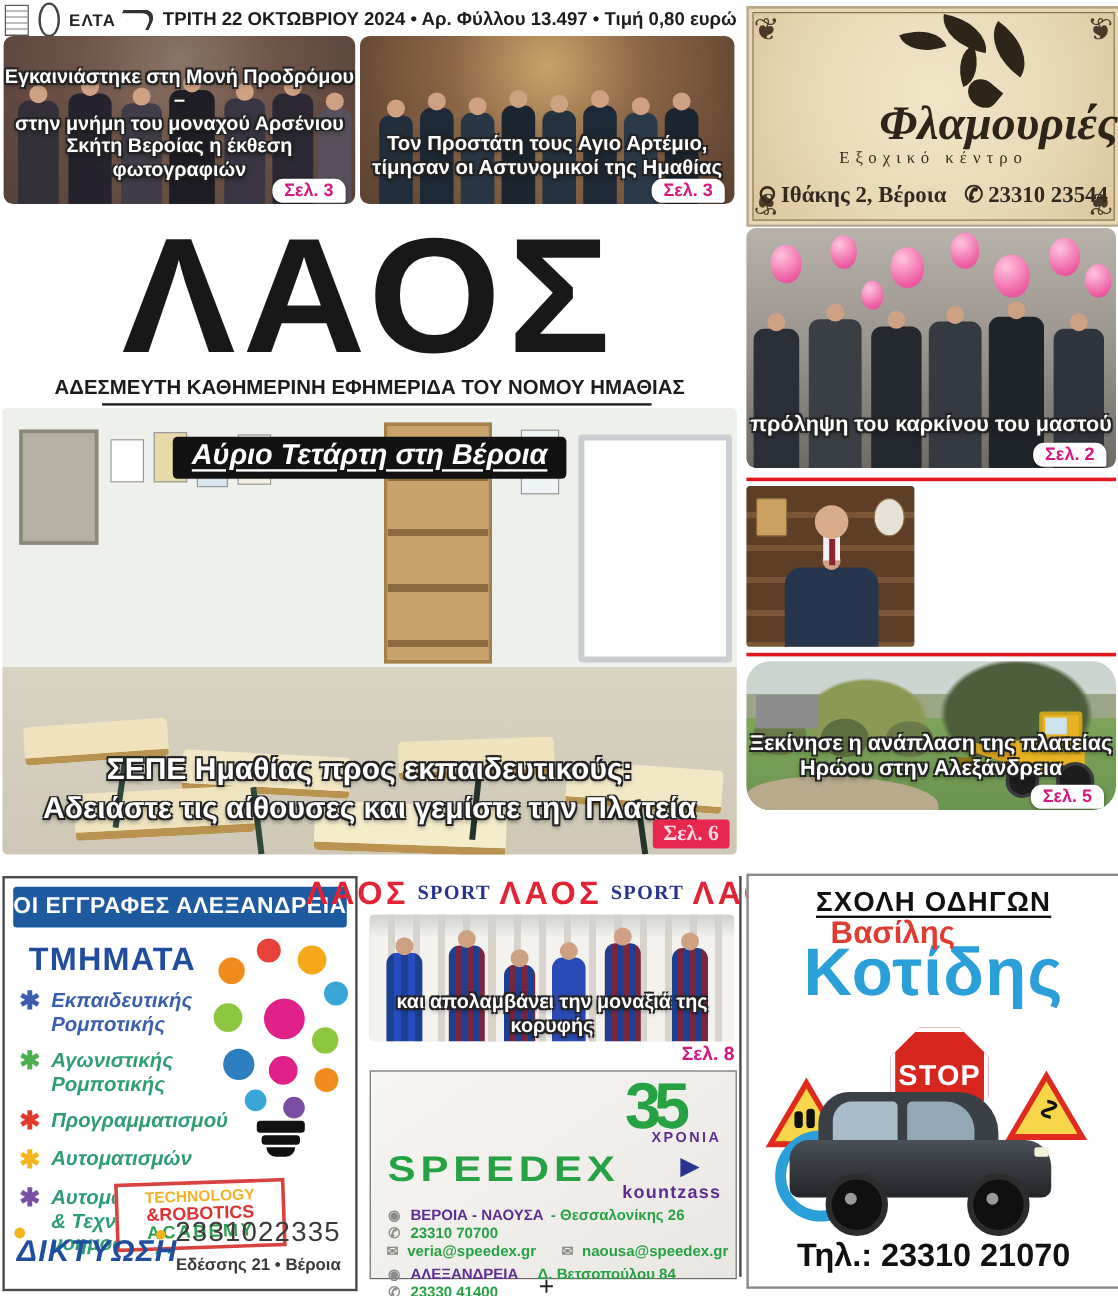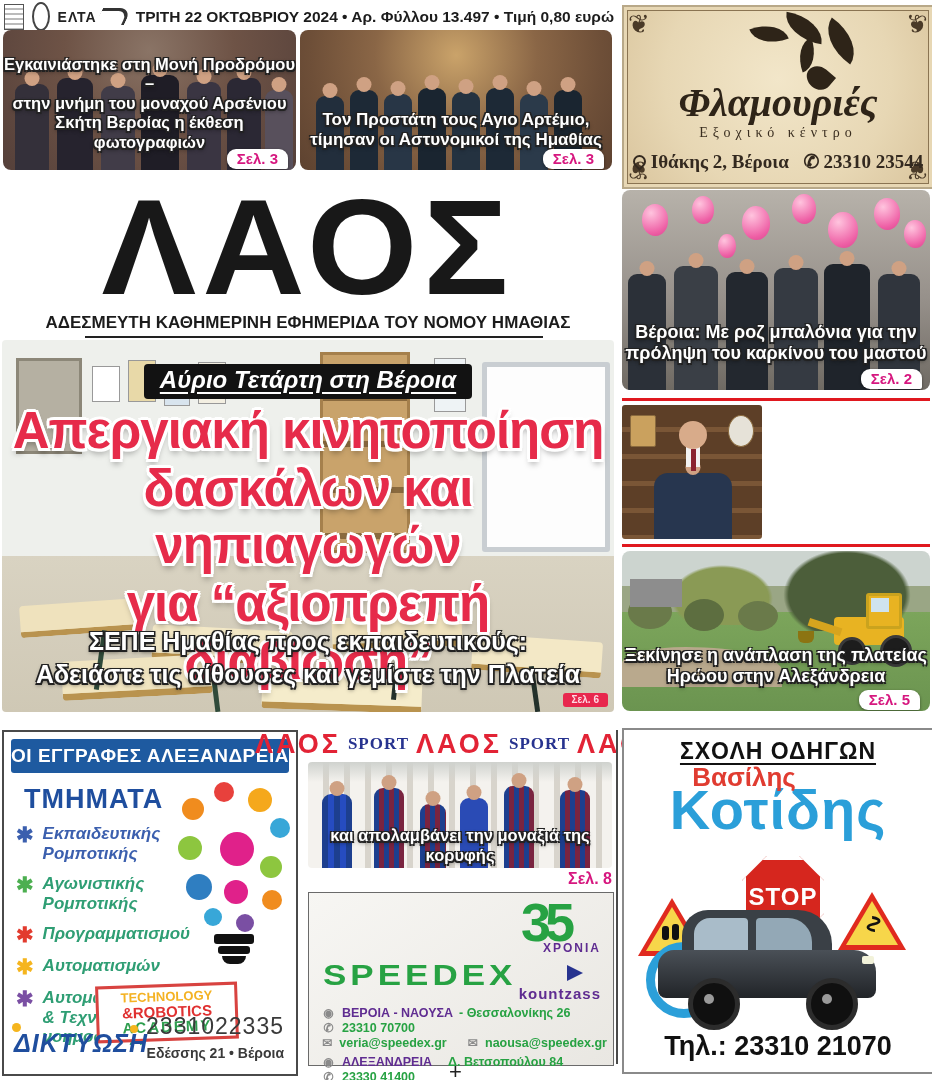--- a/index.html
+++ b/index.html
@@ -77,21 +77,21 @@
     <span class="abs" style="right:4px;top:2px;font-size:26px;color:#4a3a28;transform:scaleX(-1);">❦</span>
     <span class="abs" style="left:4px;bottom:2px;font-size:26px;color:#4a3a28;transform:scaleY(-1);">❦</span>
     <span class="abs" style="right:4px;bottom:2px;font-size:26px;color:#4a3a28;transform:scale(-1);">❦</span>
     <div>
       <span class="abs" style="left:128px;top:16px;width:34px;height:22px;background:#2e2418;border-radius:0 100% 0 100%;transform:rotate(-20deg);"></span>
       <span class="abs" style="left:160px;top:8px;width:40px;height:26px;background:#2e2418;border-radius:0 100% 0 100%;transform:rotate(10deg);"></span>
       <span class="abs" style="left:196px;top:20px;width:42px;height:28px;background:#2e2418;border-radius:0 100% 0 100%;transform:rotate(35deg);"></span>
       <span class="abs" style="left:168px;top:38px;width:30px;height:20px;background:#2e2418;border-radius:0 100% 0 100%;transform:rotate(70deg);"></span>
       <span class="abs" style="left:182px;top:60px;width:26px;height:22px;background:#2e2418;border-radius:60% 0 60% 60%;transform:rotate(40deg);"></span>
     </div>
-    <div class="abs" style="left:0;top:72px;width:100%;text-align:center;font-family:'Liberation Serif',serif;font-style:italic;font-weight:bold;font-size:40px;color:#2e2418;">Φλαμουριές</div>
+    <div class="abs" style="left:0;top:72px;width:100%;text-align:right;font-family:'Liberation Serif',serif;font-style:italic;font-weight:bold;font-size:40px;color:#2e2418;">Φλαμουριές</div>
     <div class="abs" style="left:0;top:118px;width:100%;text-align:center;font-family:'Liberation Serif',serif;font-size:14px;letter-spacing:5px;color:#3a2e20;">Εξοχικό κέντρο</div>
     <div class="abs" style="left:0;top:143px;width:100%;text-align:center;font-family:'Liberation Serif',serif;font-size:19px;font-weight:bold;color:#33291f;">
       <span style="display:inline-block;width:9px;height:9px;border:2px solid #33291f;border-radius:50% 50% 50% 0;transform:rotate(-45deg);margin-right:5px;"></span><span>Ιθάκης 2, Βέροια</span>
       <span style="margin:0 4px 0 10px;">✆</span><span>23310 23544</span>
     </div>
   </div>
 
   <div class="abs" style="left:0;top:176px;width:616px;text-align:center;font-weight:900;font-size:142px;line-height:1;letter-spacing:6px;color:#181818;transform:scaleY(.96);">ΛΑΟΣ</div>
   <div class="abs" style="left:0;top:313px;width:616px;text-align:center;font-weight:bold;font-size:17px;color:#1c1c1c;">ΑΔΕΣΜΕΥΤΗ ΚΑΘΗΜΕΡΙΝΗ ΕΦΗΜΕΡΙΔΑ ΤΟΥ ΝΟΜΟΥ ΗΜΑΘΙΑΣ</div>
   <div class="abs" style="left:85px;top:336px;width:458px;height:2px;background:#222;"></div>
@@ -115,68 +115,61 @@
     <div class="abs" style="left:260px;top:330px;width:160px;height:34px;background:#f5eccb;border-bottom:7px solid #b9934f;border-radius:4px;transform:rotate(2deg);"></div>
     <div class="abs" style="left:96px;top:290px;width:5px;height:60px;background:#2f4a3a;transform:rotate(8deg);"></div>
     <div class="abs" style="left:210px;top:316px;width:5px;height:56px;background:#2f4a3a;transform:rotate(-7deg);"></div>
     <div class="abs" style="left:392px;top:302px;width:5px;height:58px;background:#24322c;transform:rotate(6deg);"></div>
     <div class="abs" style="left:530px;top:326px;width:5px;height:46px;background:#24322c;transform:rotate(-8deg);"></div>
 
     <div class="abs" style="left:0;top:24px;width:100%;text-align:center;">
       <span style="display:inline-block;background:#121212;color:#fff;font-weight:bold;font-style:italic;font-size:24px;padding:2px 16px 5px;border-radius:4px;text-decoration:underline;text-underline-offset:4px;">Αύριο Τετάρτη στη Βέροια</span>
     </div>
 
-    <div class="abs" style="left:0;top:62px;width:100%;text-align:center;font-weight:900;font-size:51px;line-height:1.13;color:#e62b4a;letter-spacing:-1px;
-         text-shadow:-2.5px -2.5px 0 #fff,2.5px -2.5px 0 #fff,-2.5px 2.5px 0 #fff,2.5px 2.5px 0 #fff,0 -3px 0 #fff,0 3px 0 #fff,-3px 0 0 #fff,3px 0 0 #fff,0 5px 6px rgba(0,0,0,.35);">
-      <div>Απεργιακή κινητοποίηση</div>
-      <div>δασκάλων και νηπιαγωγών</div>
-      <div>για “αξιοπρεπή διαβίωση”</div>
-    </div>
 
     <div class="cap" style="bottom:22px;font-size:25px;line-height:1.3;">
       <div>ΣΕΠΕ Ημαθίας προς εκπαιδευτικούς:</div>
       <div>Αδειάστε τις αίθουσες και γεμίστε την Πλατεία</div>
     </div>
-    <div class="abs" style="right:6px;bottom:5px;background:#e8274e;color:#ffd9e4;font-weight:bold;font-size:10px;padding:1px 9px 2px;border-radius:3px;">Σελ. 6</div>
+    <div class="abs" style="right:6px;bottom:5px;background:#e8274e;color:#ffd9e4;font-weight:bold;font-size:18px;padding:1px 9px 2px;border-radius:3px;font-family:Liberation Serif, serif;">Σελ. 6</div>
   </div>
 
   <div class="photo" style="left:622px;top:190px;width:308px;height:200px;background:linear-gradient(180deg,#b7b2aa 0,#96908a 55%,#6f6a63 100%);">
     <span class="balloon" style="left:20px;top:14px;width:26px;height:32px;"></span>
     <span class="balloon" style="left:70px;top:6px;width:22px;height:28px;"></span>
     <span class="balloon" style="left:120px;top:16px;width:28px;height:34px;"></span>
     <span class="balloon" style="left:170px;top:4px;width:24px;height:30px;"></span>
     <span class="balloon" style="left:206px;top:22px;width:30px;height:36px;"></span>
     <span class="balloon" style="left:252px;top:8px;width:26px;height:32px;"></span>
     <span class="balloon" style="left:282px;top:30px;width:22px;height:28px;"></span>
     <span class="balloon" style="left:96px;top:44px;width:18px;height:24px;"></span>
     <div class="fig" style="left:6px;width:38px;height:116px;background:#2b3038;"></div>
     <div class="fig" style="left:52px;width:44px;height:124px;background:#3a3f46;"></div>
     <div class="fig" style="left:104px;width:42px;height:118px;background:#23282f;"></div>
     <div class="fig" style="left:152px;width:44px;height:122px;background:#353a42;"></div>
     <div class="fig" style="left:202px;width:46px;height:126px;background:#1f242b;"></div>
     <div class="fig" style="left:256px;width:42px;height:116px;background:#30353d;"></div>
     <div class="cap" style="bottom:26px;font-size:18px;">
-      <div>Βέροια: Με ροζ μπαλόνια για την</div>
       <div>πρόληψη του καρκίνου του μαστού</div>
     </div>
     <div class="bubble" style="right:8px;bottom:1px;">Σελ. 2</div>
   </div>
 
   <div class="redrule" style="left:622px;top:398px;width:308px;"></div>
   <div class="photo" style="left:622px;top:405px;width:140px;height:134px;border-radius:3px;background:repeating-linear-gradient(180deg,#5d3f27 0 22px,#7a5636 22px 27px);">
     <div class="abs" style="left:8px;top:10px;width:24px;height:30px;background:#caa15e;border:1.5px solid #8a6a3e;border-radius:2px;"></div>
     <div class="abs" style="left:106px;top:10px;width:24px;height:30px;background:#e6e2d8;border:1.5px solid #8a6a3e;border-radius:50%;"></div>
     <div class="fig" style="left:32px;width:78px;height:66px;background:#27364f;border-radius:14px 14px 0 0;"></div>
     <div class="abs" style="left:64px;top:42px;width:14px;height:20px;background:#f2f2f2;"></div>
     <div class="abs" style="left:69px;top:44px;width:5px;height:22px;background:#8a2430;"></div>
     <div class="abs" style="left:57px;top:16px;width:28px;height:28px;border-radius:50%;background:#d8ab8a;"></div>
   </div>
   <div class="redrule" style="left:622px;top:544px;width:308px;"></div>
 
-  <div class="photo" style="left:622px;top:551px;width:308px;height:160px;background:linear-gradient(180deg,#ccd4cf 0 22%,#9aa685 22% 38%,#7ca55b 38%,#6b9450 100%);">
+  <div class="photo" style="left:622px;top:551px;width:308px;height:124px;background:linear-gradient(180deg,#ccd4cf 0 22%,#9aa685 22% 38%,#7ca55b 38%,#6b9450 100%);border-radius:20px;">
     <div class="abs" style="left:150px;top:-10px;width:150px;height:90px;background:radial-gradient(ellipse at 50% 60%,#4c5e3a 0 55%,transparent 60%);"></div>
     <div class="abs" style="left:40px;top:8px;width:120px;height:66px;background:radial-gradient(ellipse at 50% 60%,#8a9a55 0 55%,transparent 60%);"></div>
     <div class="abs" style="left:6px;top:44px;width:44px;height:34px;background:#6a7a4a;border-radius:50%;"></div>
     <div class="abs" style="left:62px;top:48px;width:40px;height:32px;background:#5d6e40;border-radius:50%;"></div>
     <div class="abs" style="left:116px;top:50px;width:40px;height:30px;background:#6a7a4a;border-radius:50%;"></div>
     <div class="abs" style="left:0;top:96px;width:160px;height:40px;background:#b9a98d;border-radius:40% 60% 0 0;"></div>
     <div class="abs" style="left:8px;top:28px;width:52px;height:28px;background:#8d8d8d;"></div>
 
     <div>
       <div class="abs" style="left:212px;top:66px;width:70px;height:28px;background:#e8b322;border-radius:4px;"></div>

